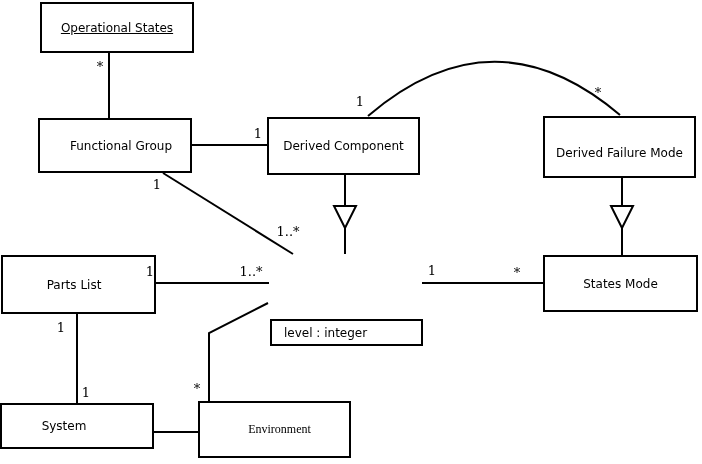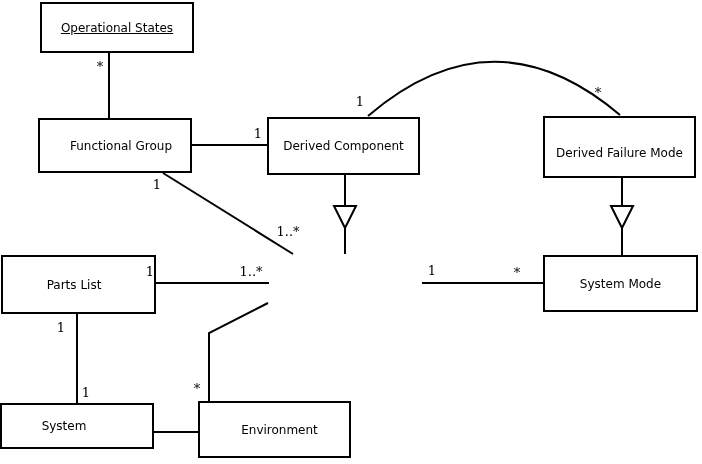--- a/index.html
+++ b/index.html
@@ -83,31 +83,34 @@
   </div>
 
   <div class="uml-class" style="left:267px;top:117px;width:153px;height:58px;">
     <span>Derived Component</span>
   </div>
 
   <div class="uml-class" style="left:1px;top:255px;width:155px;height:59px;">
     <span style="transform:translateX(-14px);margin-left:19px;">Parts List</span>
   </div>
 
+  <div class="uml-attr" style="left:270px;top:319px;width:153px;height:27px;">
+    <span>level : integer</span>
+  </div>
 
   <div class="uml-class" style="left:543px;top:255px;width:155px;height:57px;">
-    <span>System Mode</span>
+    <span>States Mode</span>
   </div>
 
   <div class="uml-class" style="left:0px;top:403px;width:154px;height:46px;">
     <span style="transform:translateX(-13px);">System</span>
   </div>
 
   <div class="uml-class" style="left:198px;top:401px;width:153px;height:57px;">
-    <span style="transform:translateX(5px);">Environment</span>
+    <span style="transform:translateX(5px);font-family:Liberation Serif, serif;">Environment</span>
   </div>
 
   <span class="mult" style="left:100px;top:66px;">*</span>
   <span class="mult" style="left:258px;top:133px;">1</span>
   <span class="mult" style="left:157px;top:184px;">1</span>
   <span class="mult" style="left:288px;top:231px;">1..*</span>
   <span class="mult" style="left:360px;top:101px;">1</span>
   <span class="mult" style="left:598px;top:92px;">*</span>
   <span class="mult" style="left:150px;top:271px;">1</span>
   <span class="mult" style="left:251px;top:271px;">1..*</span>

